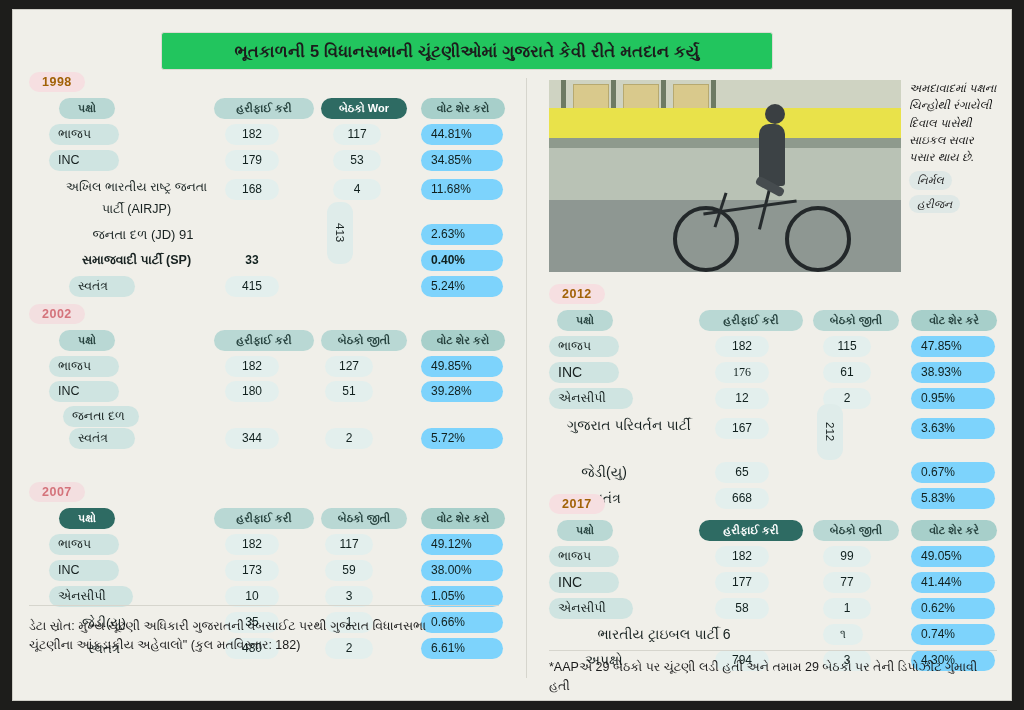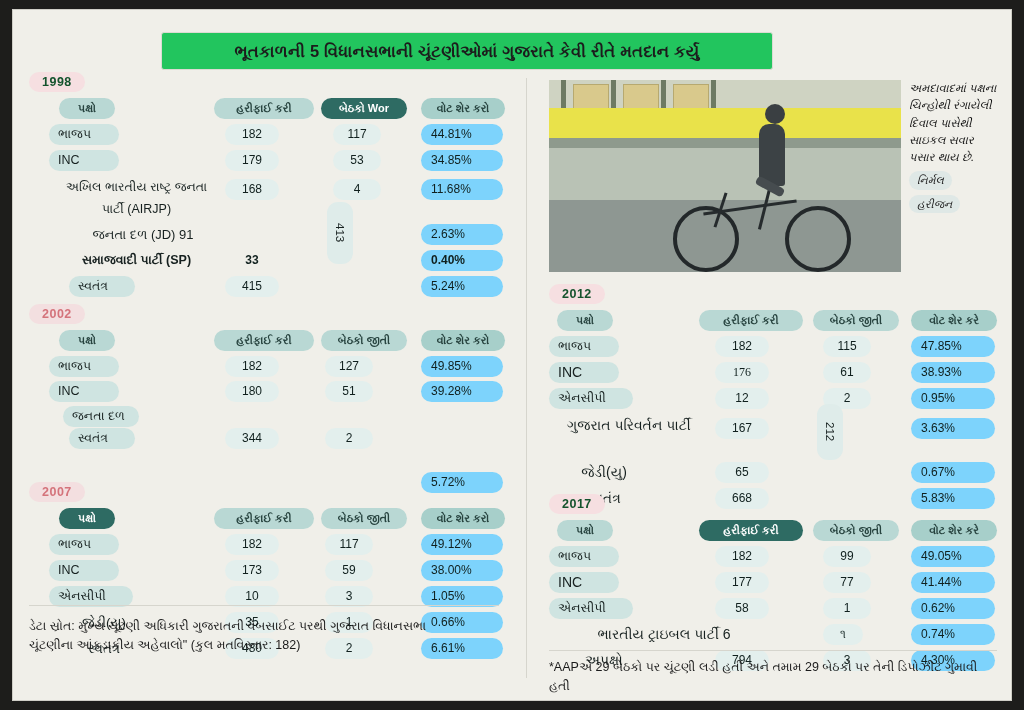--- a/index.html
+++ b/index.html
@@ -25,21 +25,21 @@
   }
   
   .col-left{position:absolute;left:16px;top:62px;width:492px;height:610px;}
   .col-right{position:absolute;left:518px;top:62px;width:466px;height:610px;}
   .divider{
     position:absolute;left:513px;top:68px;width:1px;height:600px;background:#d6d5cd;
   }
   
   .year{
     display:inline-block;padding:3px 13px;border-radius:11px;
-    font-size:12.5px;font-weight:bold;color:#14532d;background:#f6dfe1;
+    font-size:12.5px;font-weight:bold;color:#a16207;background:#f6dfe1;
     letter-spacing:.5px;
   }
   .year.y2002{color:#d4737b;background:#f3dfe0;}
   .year.y2007{color:#d4737b;background:#f3dfe0;}
   
   .block{position:relative;margin-top:6px;}
   .hdr-row{position:relative;height:22px;margin-bottom:4px;}
   .pill{
     position:absolute;height:21px;line-height:21px;border-radius:11px;
     font-size:11px;color:#27433f;background:#b9d8d4;text-align:center;
@@ -192,21 +192,21 @@
           <div class="c-val" style="left:296px;width:48px;">51</div>
           <div class="c-val vote" style="left:392px;width:82px;">39.28%</div>
         </div>
         <div class="row" style="height:22px;">
           <div class="c-party" style="left:34px;width:76px;">જનતા દળ</div>
         </div>
         <div class="row" style="height:25px;">
           <div class="c-party" style="left:40px;width:66px;">સ્વતંત્ર</div>
           <div class="c-val" style="left:196px;width:54px;">344</div>
           <div class="c-val" style="left:296px;width:48px;">2</div>
-          <div class="c-val vote" style="left:392px;width:82px;margin-top:44px;">5.72%</div>
+          <div class="c-val vote" style="left:392px;width:82px;">5.72%</div>
         </div>
       </div>
     </div>
 
     <div style="margin-top:12px;">
       <span class="year y2007">2007</span>
       <div class="block" style="height:140px;">
         <div class="hdr-row">
           <div class="pill dark" style="left:30px;top:0;width:56px;">પક્ષો</div>
           <div class="pill" style="left:185px;top:0;width:100px;">હરીફાઈ કરી</div>

